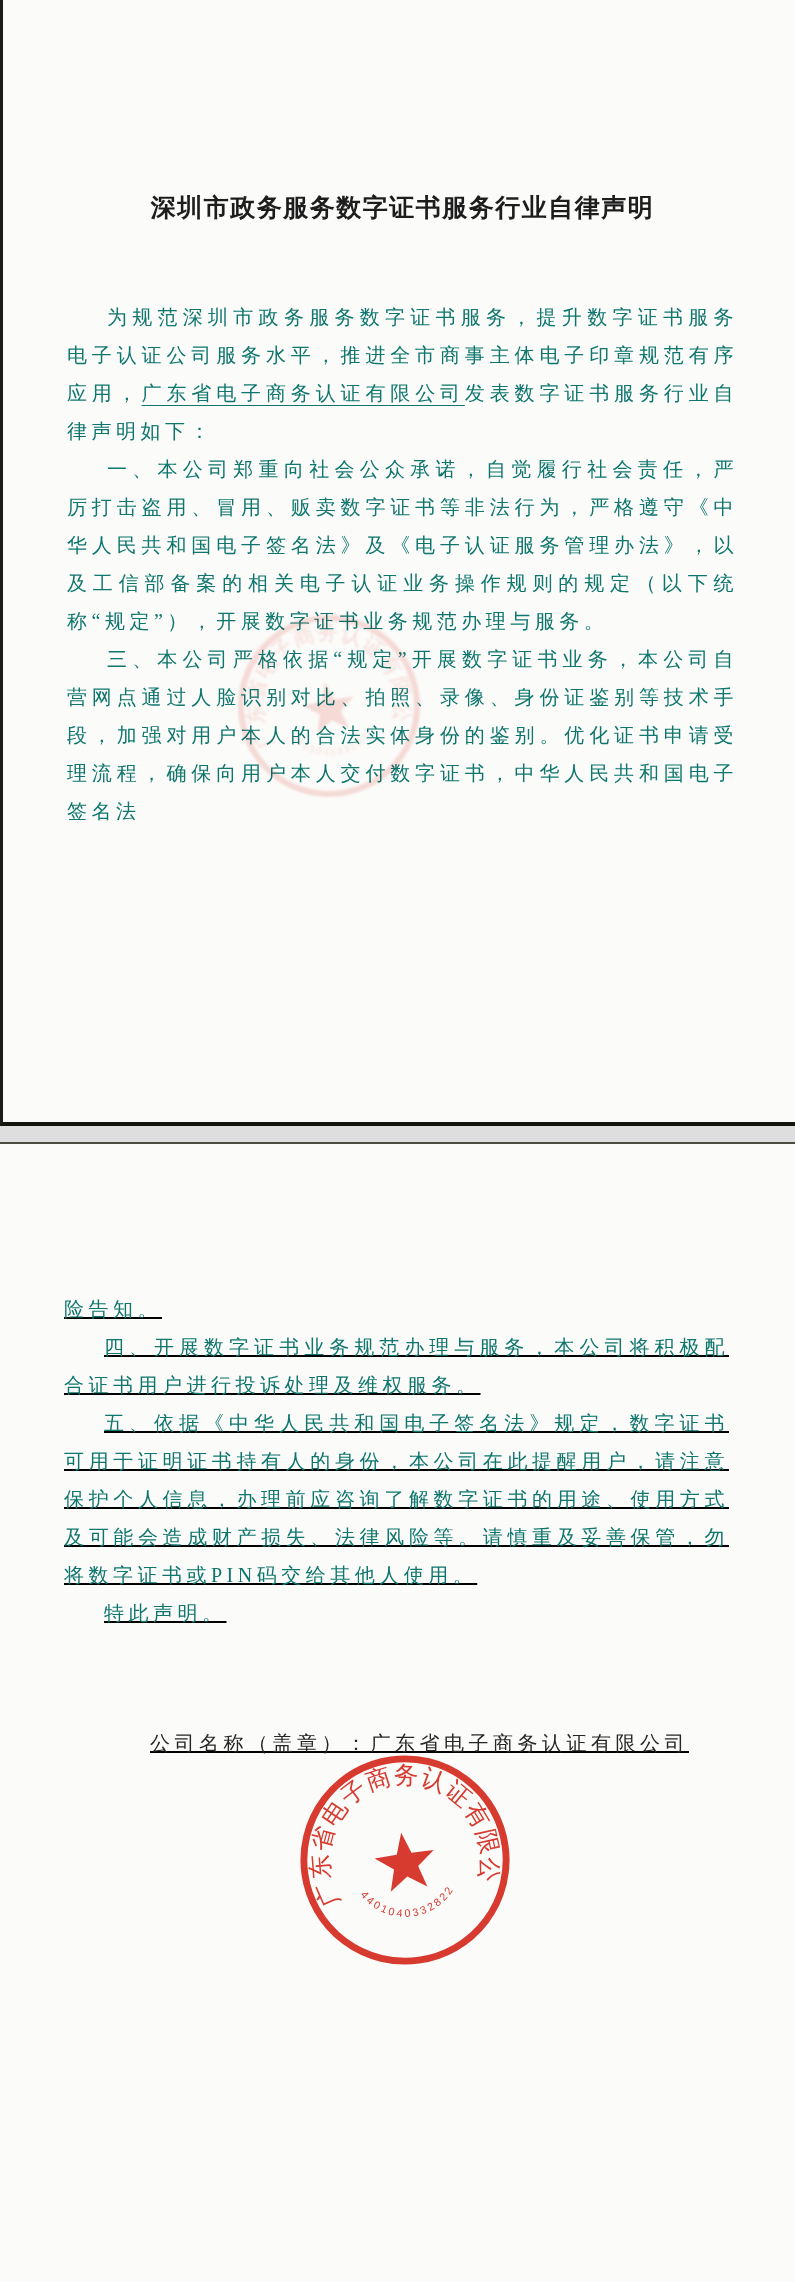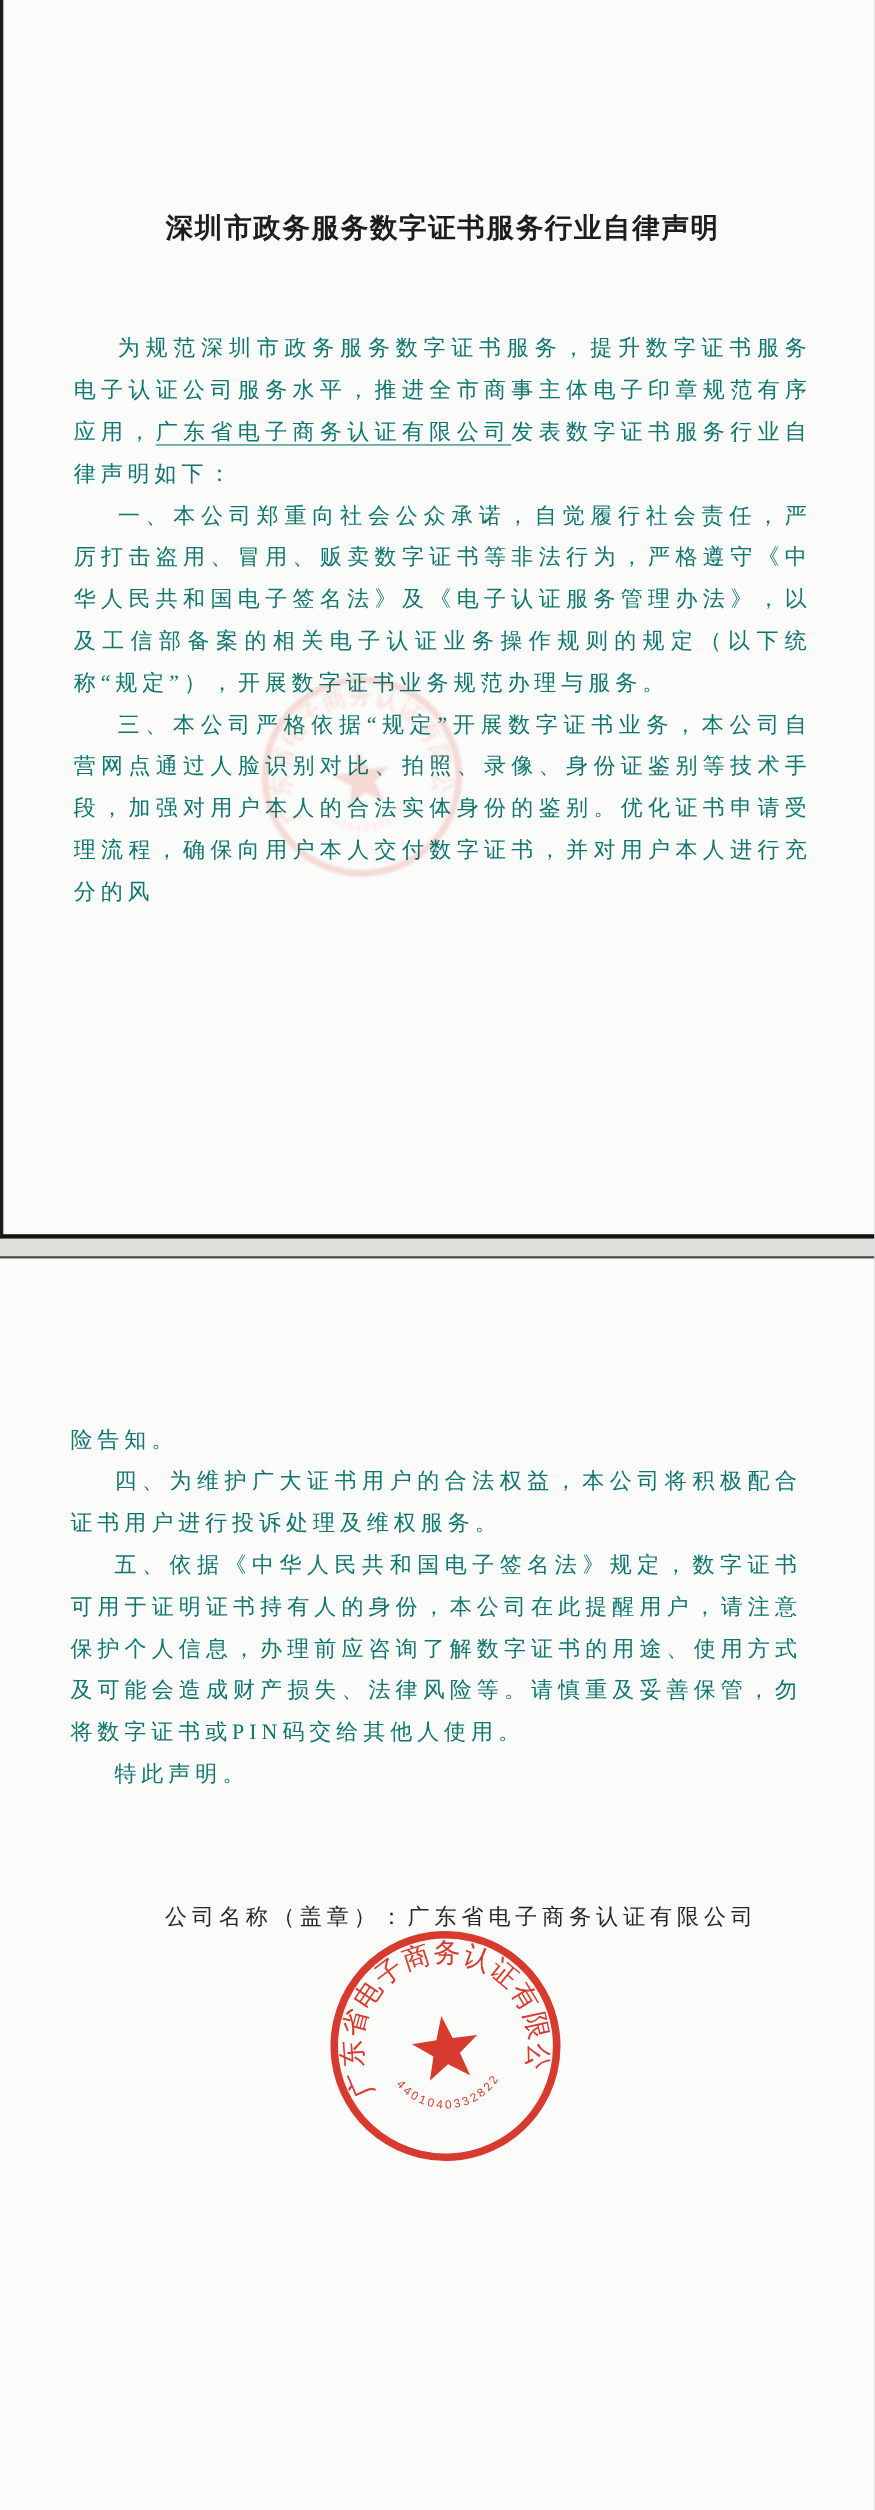--- a/index.html
+++ b/index.html
@@ -21,20 +21,21 @@
     height: 1126px;
     border-left: 3px solid #1b1b18;
     border-bottom: 4px solid #14140f;
     padding: 190px 57px 0 64px;
   }
   .page-gap { height: 16px; background: #dedede; }
   .page-2 {
     height: 1140px;
     border-top: 2px solid #4a4a40;
     padding: 146px 66px 0 64px;
+    text-decoration: underline;
   }
 
   .doc-title {
     margin: 0 0 72px 0;
     text-align: center;
     font-size: 25px;
     font-weight: bold;
     letter-spacing: 1.5px;
     color: #1d1d1d;
     line-height: 36px;
@@ -95,21 +96,21 @@
 <body>
 
 <div class="scan-wrap">
 
   <div class="page page-1">
     <h1 class="doc-title">深圳市政务服务数字证书服务行业自律声明</h1>
 
     <p class="para"><span>为规范深圳市政务服务数字证书服务，提升数字证书服务电子认证公司服务水平，推进全市商事主体电子印章规范有序应用，</span><span class="underlined-company">广东省电子商务认证有限公司</span><span>发表数字证书服务行业自律声明如下：</span></p>
 
     <p class="para">一、本公司郑重向社会公众承诺，自觉履行社会责任，严厉打击盗用、冒用、贩卖数字证书等非法行为，严格遵守《中华人民共和国电子签名法》及《电子认证服务管理办法》，以及工信部备案的相关电子认证业务操作规则的规定（以下统称“规定”），开展数字证书业务规范办理与服务。</p>
-    <p class="para">三、本公司严格依据“规定”开展数字证书业务，本公司自营网点通过人脸识别对比、拍照、录像、身份证鉴别等技术手段，加强对用户本人的合法实体身份的鉴别。优化证书申请受理流程，确保向用户本人交付数字证书，并对用户本人进行充分的风</p>
+    <p class="para">三、本公司严格依据“规定”开展数字证书业务，本公司自营网点通过人脸识别对比、拍照、录像、身份证鉴别等技术手段，加强对用户本人的合法实体身份的鉴别。优化证书申请受理流程，确保向用户本人交付数字证书，中华人民共和国电子签名法</p>
 
     <div class="seal seal-faint">
       <svg viewBox="0 0 220 220">
         <defs>
           <path id="arcA1" d="M 39.3,143 A 78,78 0 1 1 180.7,143" fill="none"></path>
           <path id="arcA2" d="M 59.8,139 A 58,58 0 0 0 160.2,139" fill="none"></path>
         </defs>
         <circle cx="110" cy="110" r="103" fill="none" stroke="#d93025" stroke-width="7"></circle>
         <polygon points="110,82 117.6,103.5 140.4,104.1 122.4,118 128.8,139.9 110,127 91.2,139.9 97.6,118 79.6,104.1 102.4,103.5" fill="#d93025"></polygon>
         <text font-size="25" letter-spacing="1" fill="#d93025">
@@ -119,21 +120,21 @@
           <textPath href="#arcA2">4401040332822</textPath>
         </text>
       </svg>
     </div>
   </div>
 
   <div class="page-gap"></div>
 
   <div class="page page-2">
     <p class="para no-indent">险告知。</p>
-    <p class="para">四、为维护广大证书用户的合法权益，本公司将积极配合证书用户进行投诉处理及维权服务。</p>
+    <p class="para">四、开展数字证书业务规范办理与服务，本公司将积极配合证书用户进行投诉处理及维权服务。</p>
     <p class="para">五、依据《中华人民共和国电子签名法》规定，数字证书可用于证明证书持有人的身份，本公司在此提醒用户，请注意保护个人信息，办理前应咨询了解数字证书的用途、使用方式及可能会造成财产损失、法律风险等。请慎重及妥善保管，勿将数字证书或PIN码交给其他人使用。</p>
     <p class="para">特此声明。</p>
 
     <p class="signature-line">公司名称（盖章）：广东省电子商务认证有限公司</p>
 
     <div class="seal seal-main">
       <svg viewBox="0 0 220 220">
         <defs>
           <path id="arcB1" d="M 39.3,143 A 78,78 0 1 1 180.7,143" fill="none"></path>
           <path id="arcB2" d="M 59.8,139 A 58,58 0 0 0 160.2,139" fill="none"></path>

